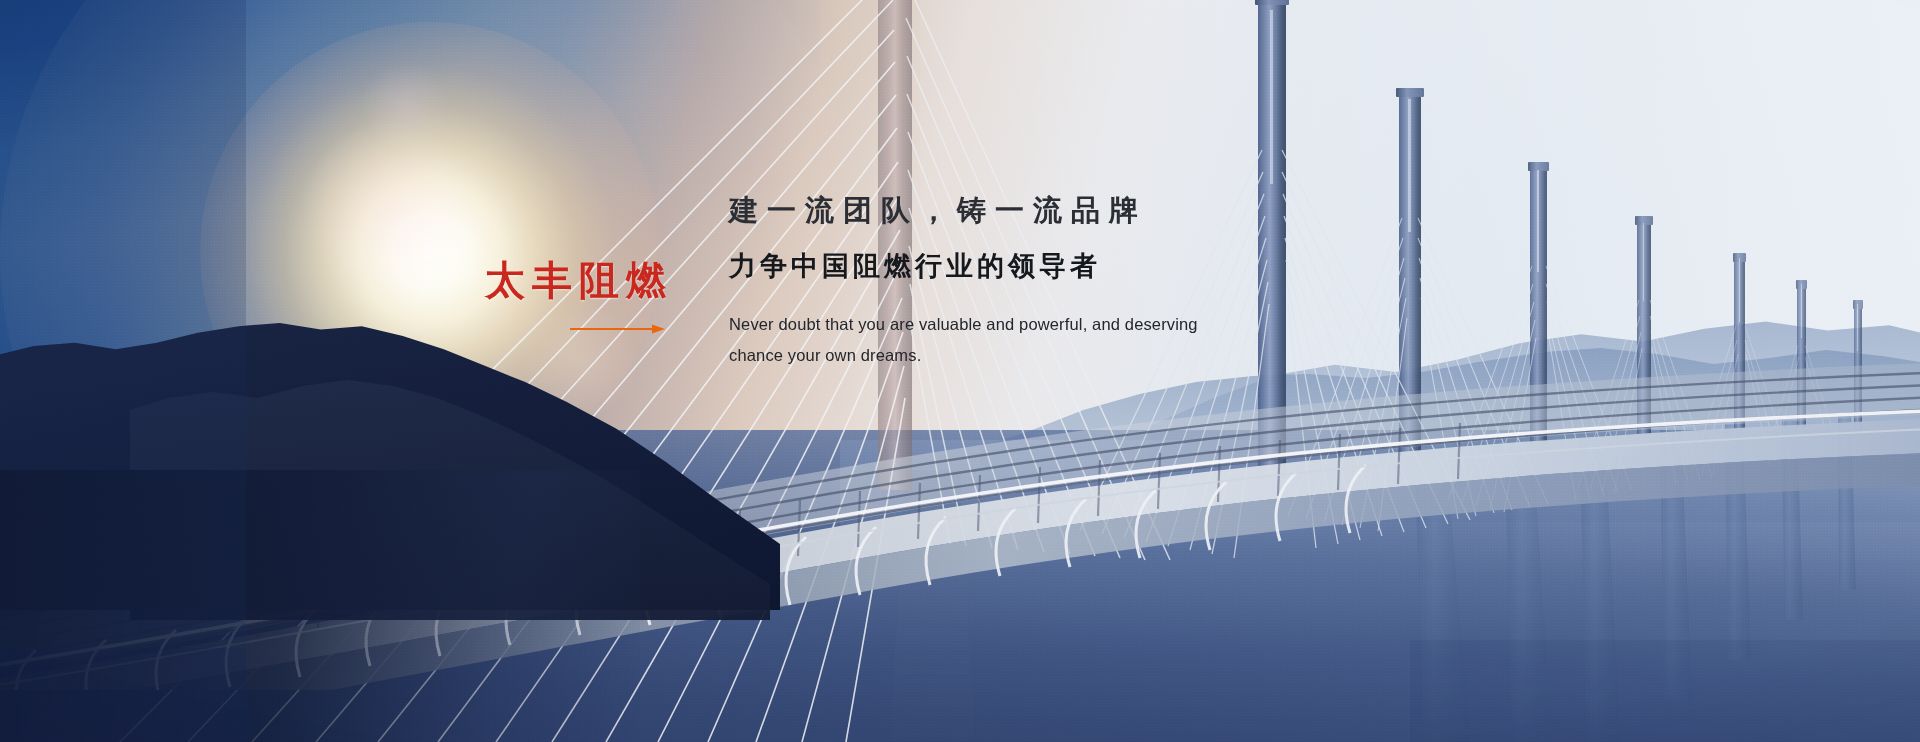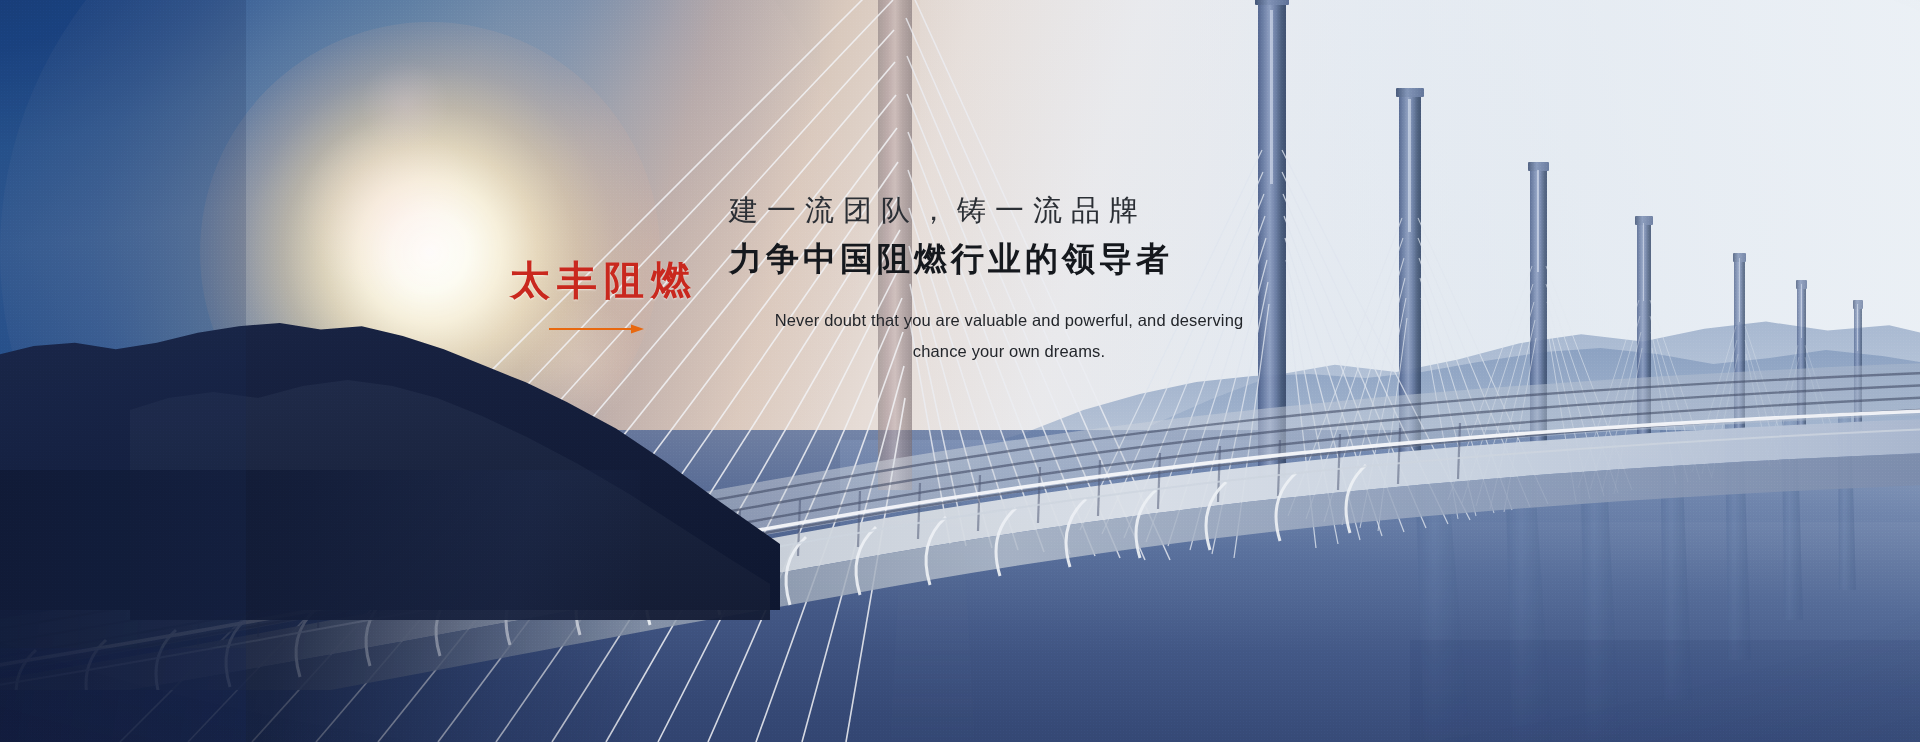--- a/index.html
+++ b/index.html
@@ -202,23 +202,22 @@
   }
   .vignette{
     position:absolute; inset:0;
     background:radial-gradient(130% 120% at 48% 42%, rgba(0,0,0,0) 52%, rgba(10,20,45,0.20) 86%, rgba(8,16,40,0.34) 100%);
   }
 
   
   .content{ position:absolute; inset:0; }
 
   .logo-block{
-    position:absolute; left:464px; top:260px;
+    position:absolute; left:485px; top:260px;
     width:280px;
-    text-align:center;
   }
   .logo-text{
     font-family:"DejaVu Sans","Liberation Sans",sans-serif;
     font-size:40px;
     font-weight:700;
     color:#c9281e;
     letter-spacing:7px;
     line-height:1;
     white-space:nowrap;
     text-shadow:0 1px 2px rgba(255,255,255,0.55);
@@ -228,46 +227,45 @@
     width:100px; height:14px;
   }
 
   .copy{
     position:absolute; left:729px; top:192px;
     width:640px;
   }
   .headline-sub{
     font-family:"DejaVu Sans","Liberation Sans",sans-serif;
     font-size:29px;
-    font-weight:400;
+    font-weight:700;
     color:#2b2f35;
     letter-spacing:9px;
     line-height:1.25;
     white-space:nowrap;
   }
   .headline-main{
-    margin-top:11px;
+    margin-top:22px;
     font-family:"DejaVu Sans","Liberation Sans",sans-serif;
-    font-size:33px;
+    font-size:27px;
     font-weight:700;
     color:#15181d;
     letter-spacing:4px;
     line-height:1.2;
     white-space:nowrap;
   }
   .lede{
     margin-top:26px;
     font-family:"Liberation Sans","DejaVu Sans",sans-serif;
     font-size:16.5px;
     font-weight:400;
     color:#23262b;
     line-height:1.88;
     letter-spacing:0.15px;
     max-width:560px;
-    text-align:center;
   }
   .lede span{ display:block; white-space:nowrap; }
 </style>
 </head>
 <body>
 
 <div class="banner">
 
   <div class="sky"></div>
   <div class="sky-blue-tl"></div>

